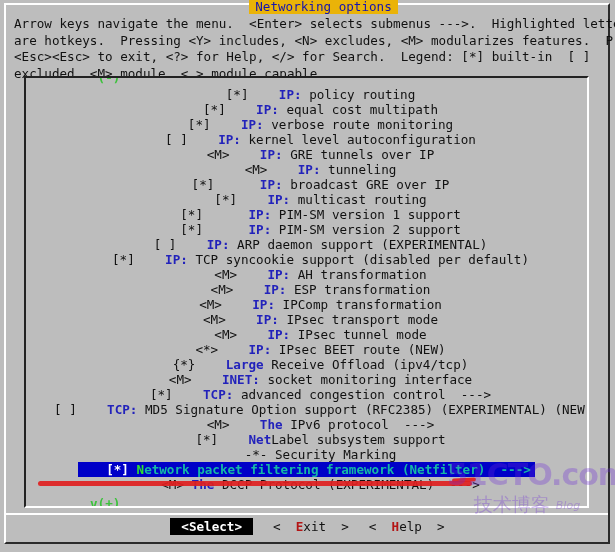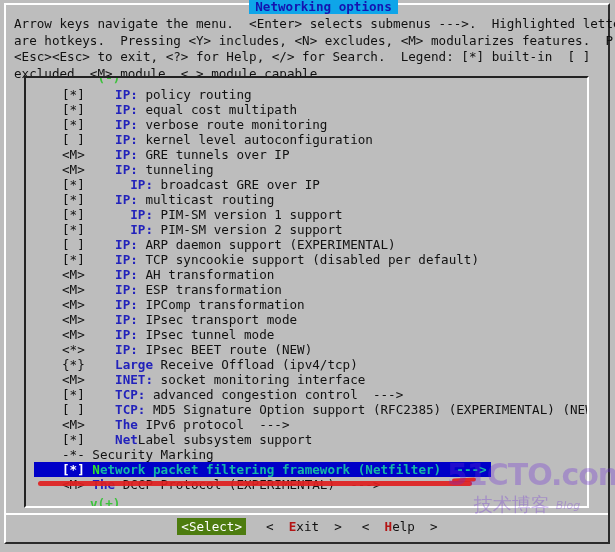--- a/index.html
+++ b/index.html
@@ -43,23 +43,23 @@
   .title-bar {
     position: absolute;
     left: 0;
     top: 0;
     width: 615px;
     height: 15px;
     text-align: center;
   }
   .title-text {
     display: inline-block;
-    background: #0ea5e9;
+    background: #eab308;
     color: #1414b0;
-    font-weight: bold;
+    font-weight: normal;
     padding: 0 6px;
     letter-spacing: 0px;
     position: relative;
     top: -1px;
     margin-left: 32px;
   }
 
   
   .help-block {
     position: absolute;
@@ -95,23 +95,24 @@
     font-weight: bold;
     font-size: 12.6px;
     line-height: 13px;
     white-space: pre;
   }
   .scroll-up   { left: 64px; top: -7px; }
   .scroll-down { left: 64px; top: 419px; }
 
   .rows {
     position: absolute;
-    left: 8px;
+    left: 0;
     top: 9px;
     width: 100%;
+    text-align: center;
   }
 
   .row {
     height: 15px;
     line-height: 15px;
     white-space: pre;
     padding-left: 28px;
     color: #111111;
     font-size: 12.6px;
   }
@@ -171,24 +172,24 @@
   }
   .btn {
     display: inline-block;
     white-space: pre;
     font-size: 12.6px;
     line-height: 17px;
     color: #111111;
     margin: 0 10px;
   }
   .btn.primary {
-    background: #4d7c0f;
+    background: #000000;
     color: #ffffff;
-    font-weight: normal;
-    padding: 0 4px;
+    font-weight: bold;
+    padding: 0 11px;
   }
   .btn .hotkey { color: #b41414; font-weight: bold; }
 
   
   .watermark {
     position: absolute;
     right: 8px;
     bottom: 8px;
     width: 160px;
     height: 86px;

